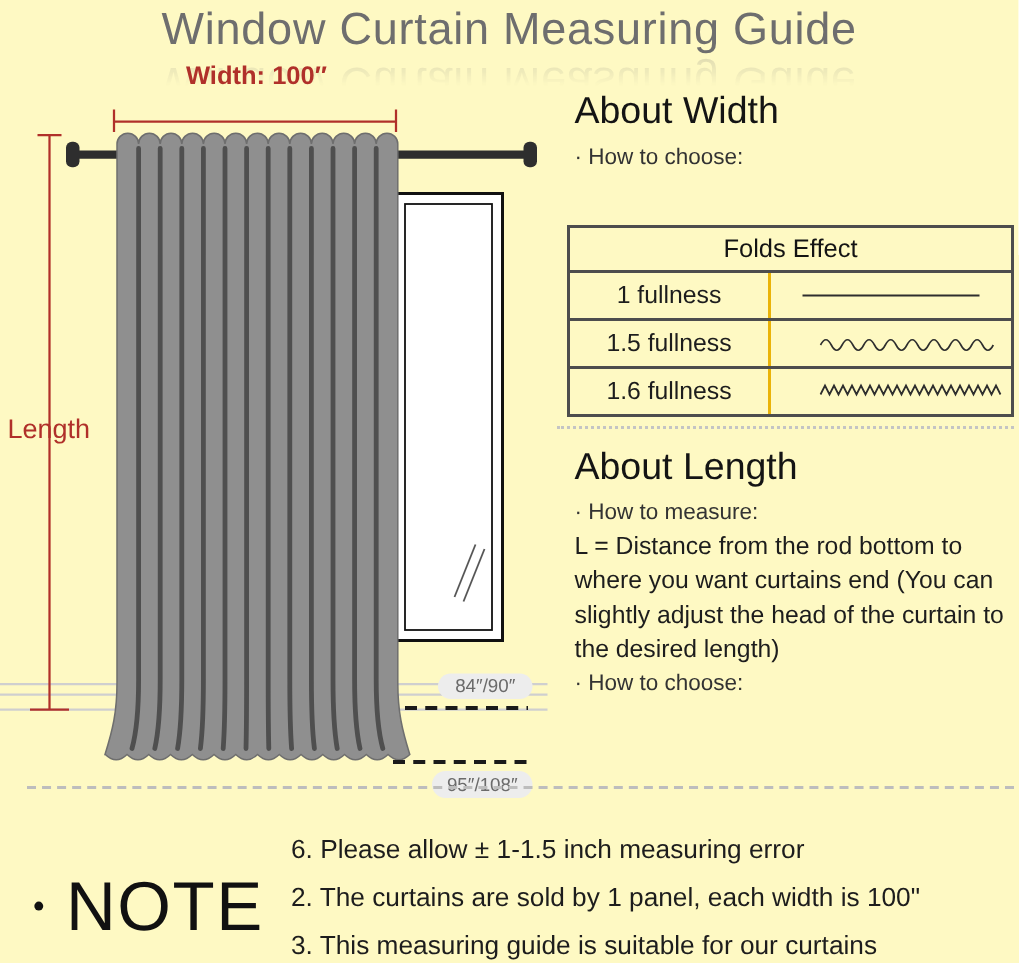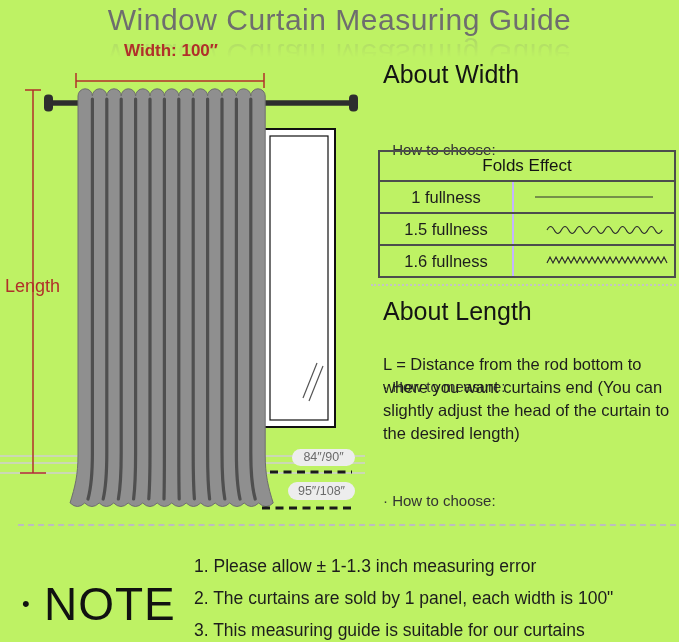--- a/index.html
+++ b/index.html
@@ -1,17 +1,17 @@
 <!DOCTYPE html>
 <html><head>
 <meta charset="utf-8">
 <style>
   html,body { margin:0; padding:0; background:#fff; }
   #root {
-    position:relative; width:679px; height:642px; background:#bef264;
+    position:relative; width:679px; height:642px; background:#fef9c3;
     font-family:"Liberation Sans", sans-serif; overflow:hidden; color:#1d1d1d;
   }
   .abs { position:absolute; }
 
   
   .title {
     left:0; right:0; top:3px; text-align:center;
     font-size:30px; font-weight:500; color:#6e6e6e; letter-spacing:0.5px;
   }
   .title-reflection {
@@ -28,47 +28,47 @@
     color:#b0302a; font-size:17px; font-weight:600;
   }
   .length-label {
     left:5px; top:276px; color:#b0302a; font-size:18px; font-weight:500;
   }
   .pill {
     background:#ededed; border-radius:9px; color:#6b6b6b;
     font-size:12.5px; text-align:center;
   }
   .pill-sill  { left:292px; top:449px; width:63px; height:17px; line-height:17px; }
-  .pill-floor { left:288px; top:482px; width:67px; height:18px; line-height:18px; }
+  .pill-floor { left:288px; top:514px; width:67px; height:18px; line-height:18px; }
 
   
   .heading { font-size:25px; color:#141414; font-weight:500; }
   .about-width-heading  { left:383px; top:60px; }
   .about-length-heading { left:383px; top:297px; }
-  .sub-label { font-size:15px; color:#333;margin-top:45px; }
+  .sub-label { font-size:15px; color:#333; }
   .how-choose-width   { left:383px; top:96px; }
   .how-measure-length { left:383px; top:333px; }
   .how-choose-length  { left:383px; top:447px; }
   .formula { left:383px; top:114px; font-size:17.5px; color:#1d1d1d; }
   .measure-text {
     left:383px; top:353px; width:298px; font-size:16.5px;
     line-height:23px; color:#1d1d1d;
   }
   .length-options { left:383px; top:466px; font-size:17px; color:#1d1d1d; line-height:25px; }
 
   
   .folds-table { left:378px; top:150px; width:294px; border:2px solid #4d4d4d; }
   .folds-header {
     height:28px; line-height:28px; text-align:center; font-size:17px; color:#141414;
     border-bottom:2px solid #4d4d4d;
   }
   .folds-row { display:flex; height:30px; }
   .folds-row + .folds-row { border-top:2px solid #4d4d4d;gap:28px; }
   .folds-cell-label {
-    width:132px; border-right:2px solid #c4b5fd; text-align:center;
+    width:132px; border-right:2px solid #eab308; text-align:center;
     line-height:30px; font-size:16.5px; color:#1d1d1d;
   }
   .folds-cell-effect { flex:1; display:flex; align-items:center; justify-content:center; }
 
   
   .divider-right { left:371px; top:284px; width:305px; border-top:2px dotted #c4c4c4; height:0; }
   .divider-bottom { left:18px; top:524px; width:658px; border-top:2px dashed #bdbdbd; height:0; }
 
   
   .note-bullet { left:22px; top:591px; font-size:22px; color:#111; }
@@ -192,18 +192,18 @@
   <div class="abs heading about-length-heading">About Length</div>
   <div class="abs sub-label how-measure-length">· How to measure:</div>
   <div class="abs measure-text">L = Distance from the rod bottom to where you want curtains end  (You can slightly adjust the head of the curtain to the desired length)</div>
   <div class="abs sub-label how-choose-length">· How to choose:</div>
 
   <div class="abs divider-bottom"></div>
 
   <div class="abs note-bullet">•</div>
   <div class="abs note-heading">NOTE</div>
   <div class="abs note-items">
-    <div class="note-item">1. Please allow ± 1-1.3 inch measuring error</div>
+    <div class="note-item">6. Please allow ± 1-1.5 inch measuring error</div>
     <div class="note-item">2. The curtains are sold by 1 panel, each width is 100"</div>
     <div class="note-item">3. This measuring guide is suitable for our curtains</div>
   </div>
 
 </div>
 
 </body></html>

